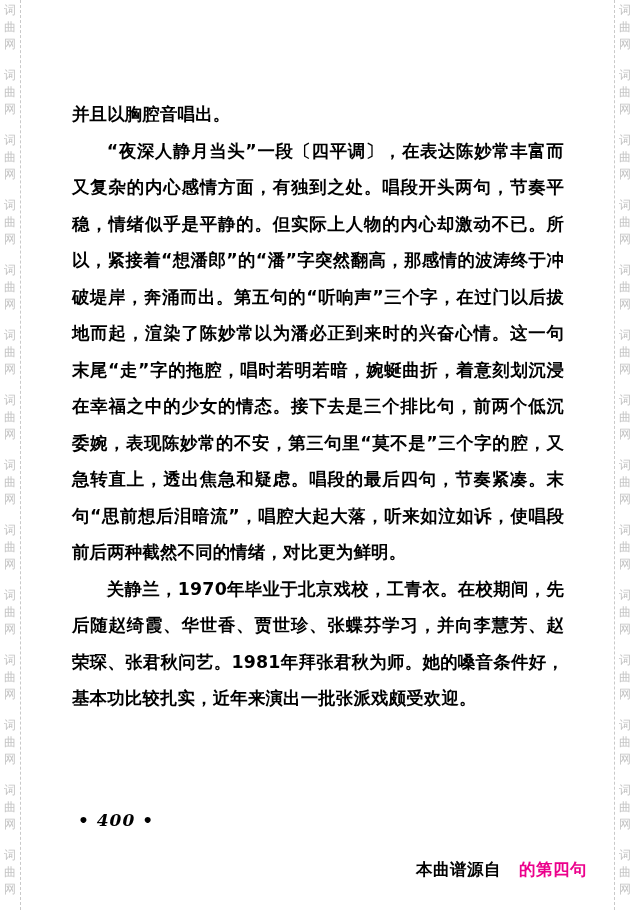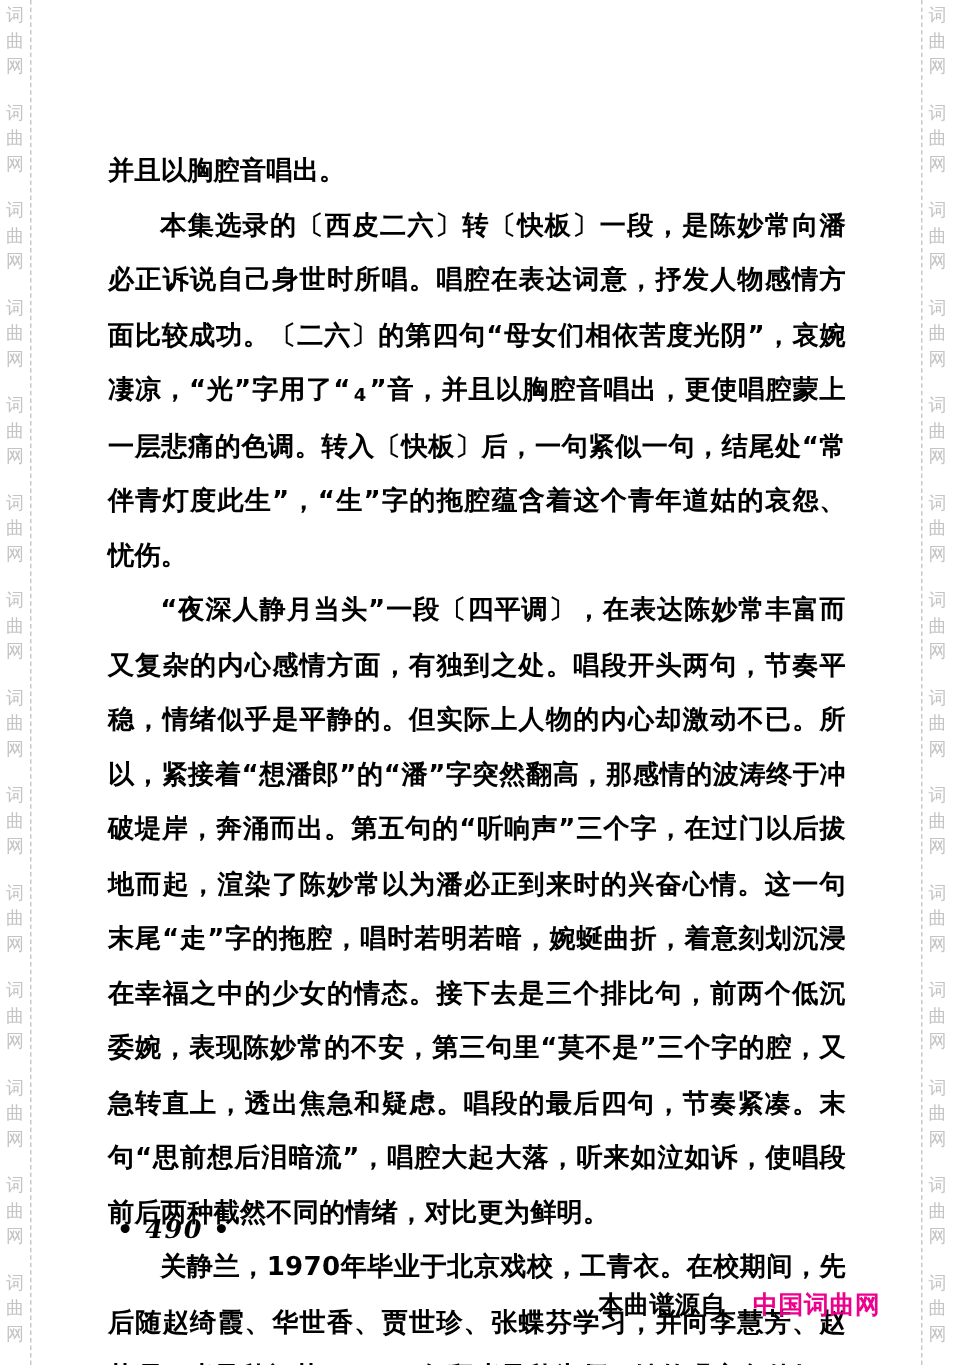--- a/index.html
+++ b/index.html
@@ -279,28 +279,27 @@
           <span class="wm-char" style="color: rgb(196, 196, 196);">曲</span>
           <span class="wm-char" style="color: rgb(196, 196, 196);">网</span>
         </div>
       </div>
   </div>
 
   <div id="content">
 
     <p class="para">并且以胸腔音唱出。</p>
 
-    <p class="para indent"><span>本集选录的〔西皮二六〕转〔快板〕一段，是陈妙常向潘必正诉说自己身世时所唱。唱腔在表达词意，抒发人物感情方面比较成功。〔二六〕的第四句“母女们相依苦度光阴”，哀婉凄凉，“光”字用了“</span><span class="note-num">4</span><span>”音，并且以胸腔音唱出，更使唱腔蒙上一层悲痛的色调。转入〔快板〕后，一句紧似一句，结尾处“常伴青灯度此生”，“生”字的拖腔蕴含着这个青年道姑的哀怨、忧伤。</span></p>
 
     <p class="para indent">“夜深人静月当头”一段〔四平调〕，在表达陈妙常丰富而又复杂的内心感情方面，有独到之处。唱段开头两句，节奏平稳，情绪似乎是平静的。但实际上人物的内心却激动不已。所以，紧接着“想潘郎”的“潘”字突然翻高，那感情的波涛终于冲破堤岸，奔涌而出。第五句的“听响声”三个字，在过门以后拔地而起，渲染了陈妙常以为潘必正到来时的兴奋心情。这一句末尾“走”字的拖腔，唱时若明若暗，婉蜒曲折，着意刻划沉浸在幸福之中的少女的情态。接下去是三个排比句，前两个低沉委婉，表现陈妙常的不安，第三句里“莫不是”三个字的腔，又急转直上，透出焦急和疑虑。唱段的最后四句，节奏紧凑。末句“思前想后泪暗流”，唱腔大起大落，听来如泣如诉，使唱段前后两种截然不同的情绪，对比更为鲜明。</p>
 
     <p class="para indent">关静兰，1970年毕业于北京戏校，工青衣。在校期间，先后随赵绮霞、华世香、贾世珍、张蝶芬学习，并向李慧芳、赵荣琛、张君秋问艺。1981年拜张君秋为师。她的嗓音条件好，基本功比较扎实，近年来演出一批张派戏颇受欢迎。</p>
 
   </div>
 
-  <div id="page-number">• 490 •</div>
+  <div id="page-number">• 400 •</div>
 
   <div id="footer-credit">
     <span class="credit-prefix">本曲谱源自</span>
-    <span class="credit-site" style="color: rgb(236, 0, 140);">中国词曲网</span>
+    <span class="credit-site" style="color: rgb(236, 0, 140);">的第四句</span>
   </div>
 
 </div>
 
 </body></html>

